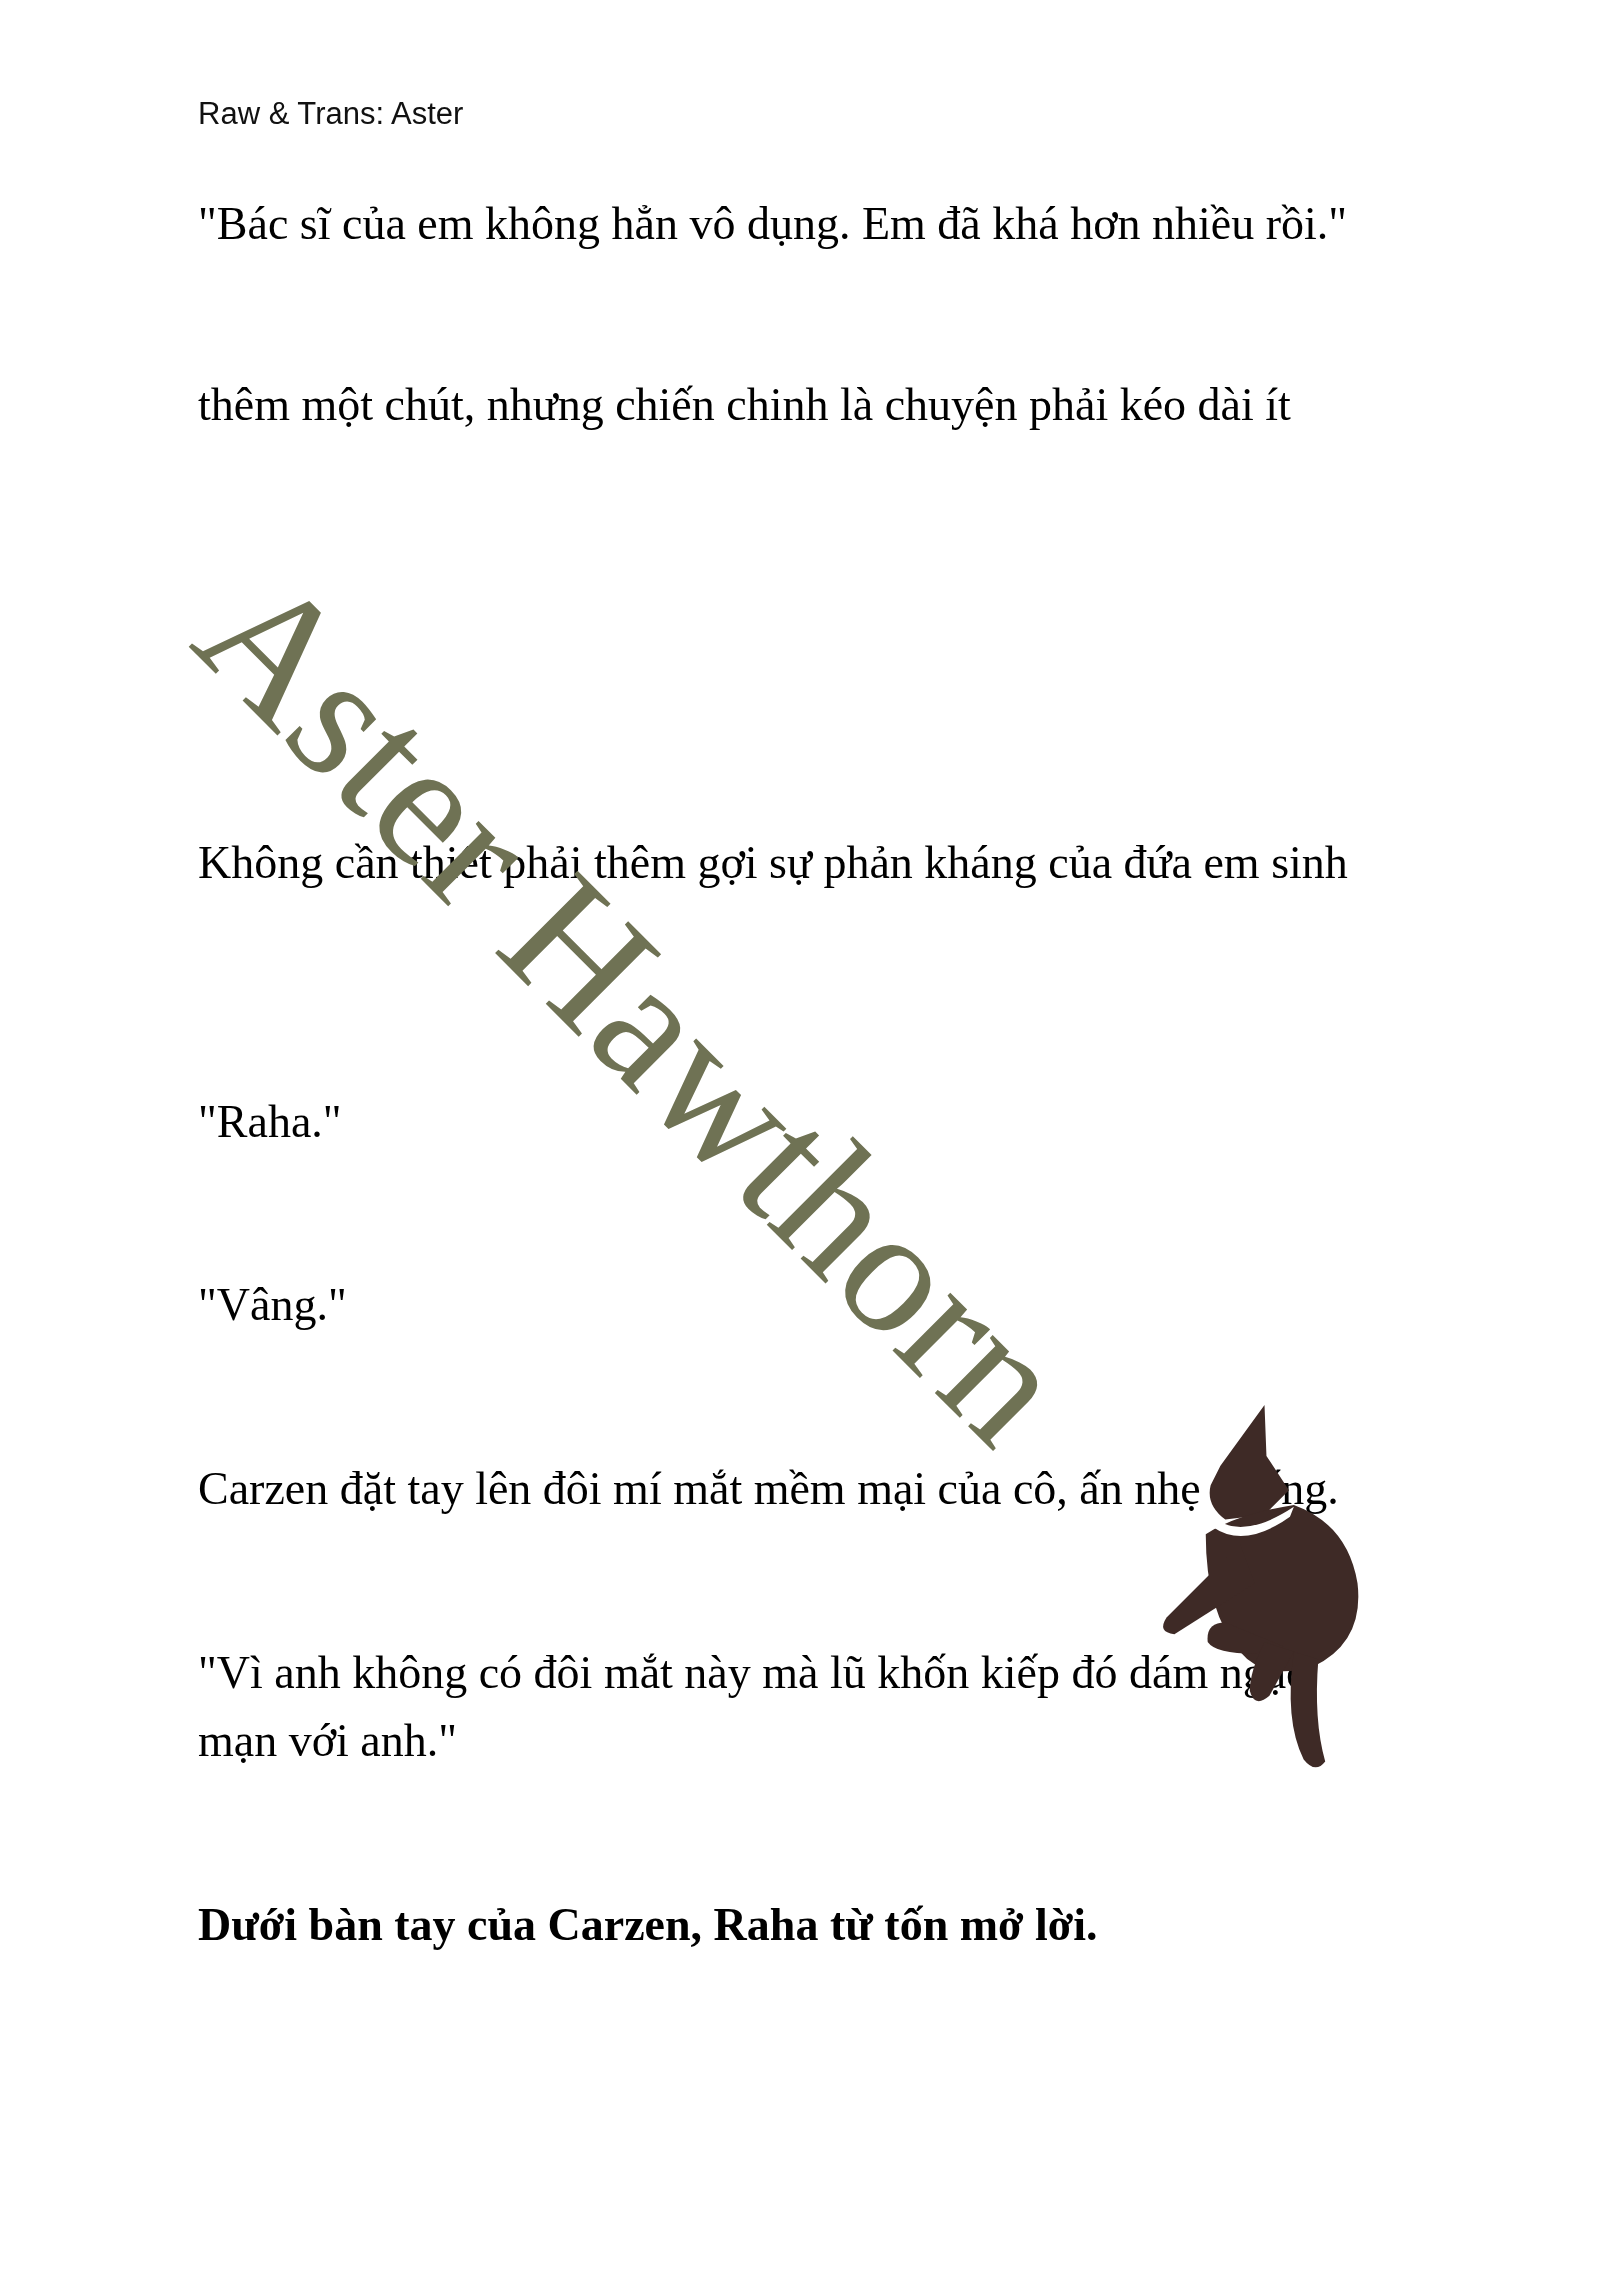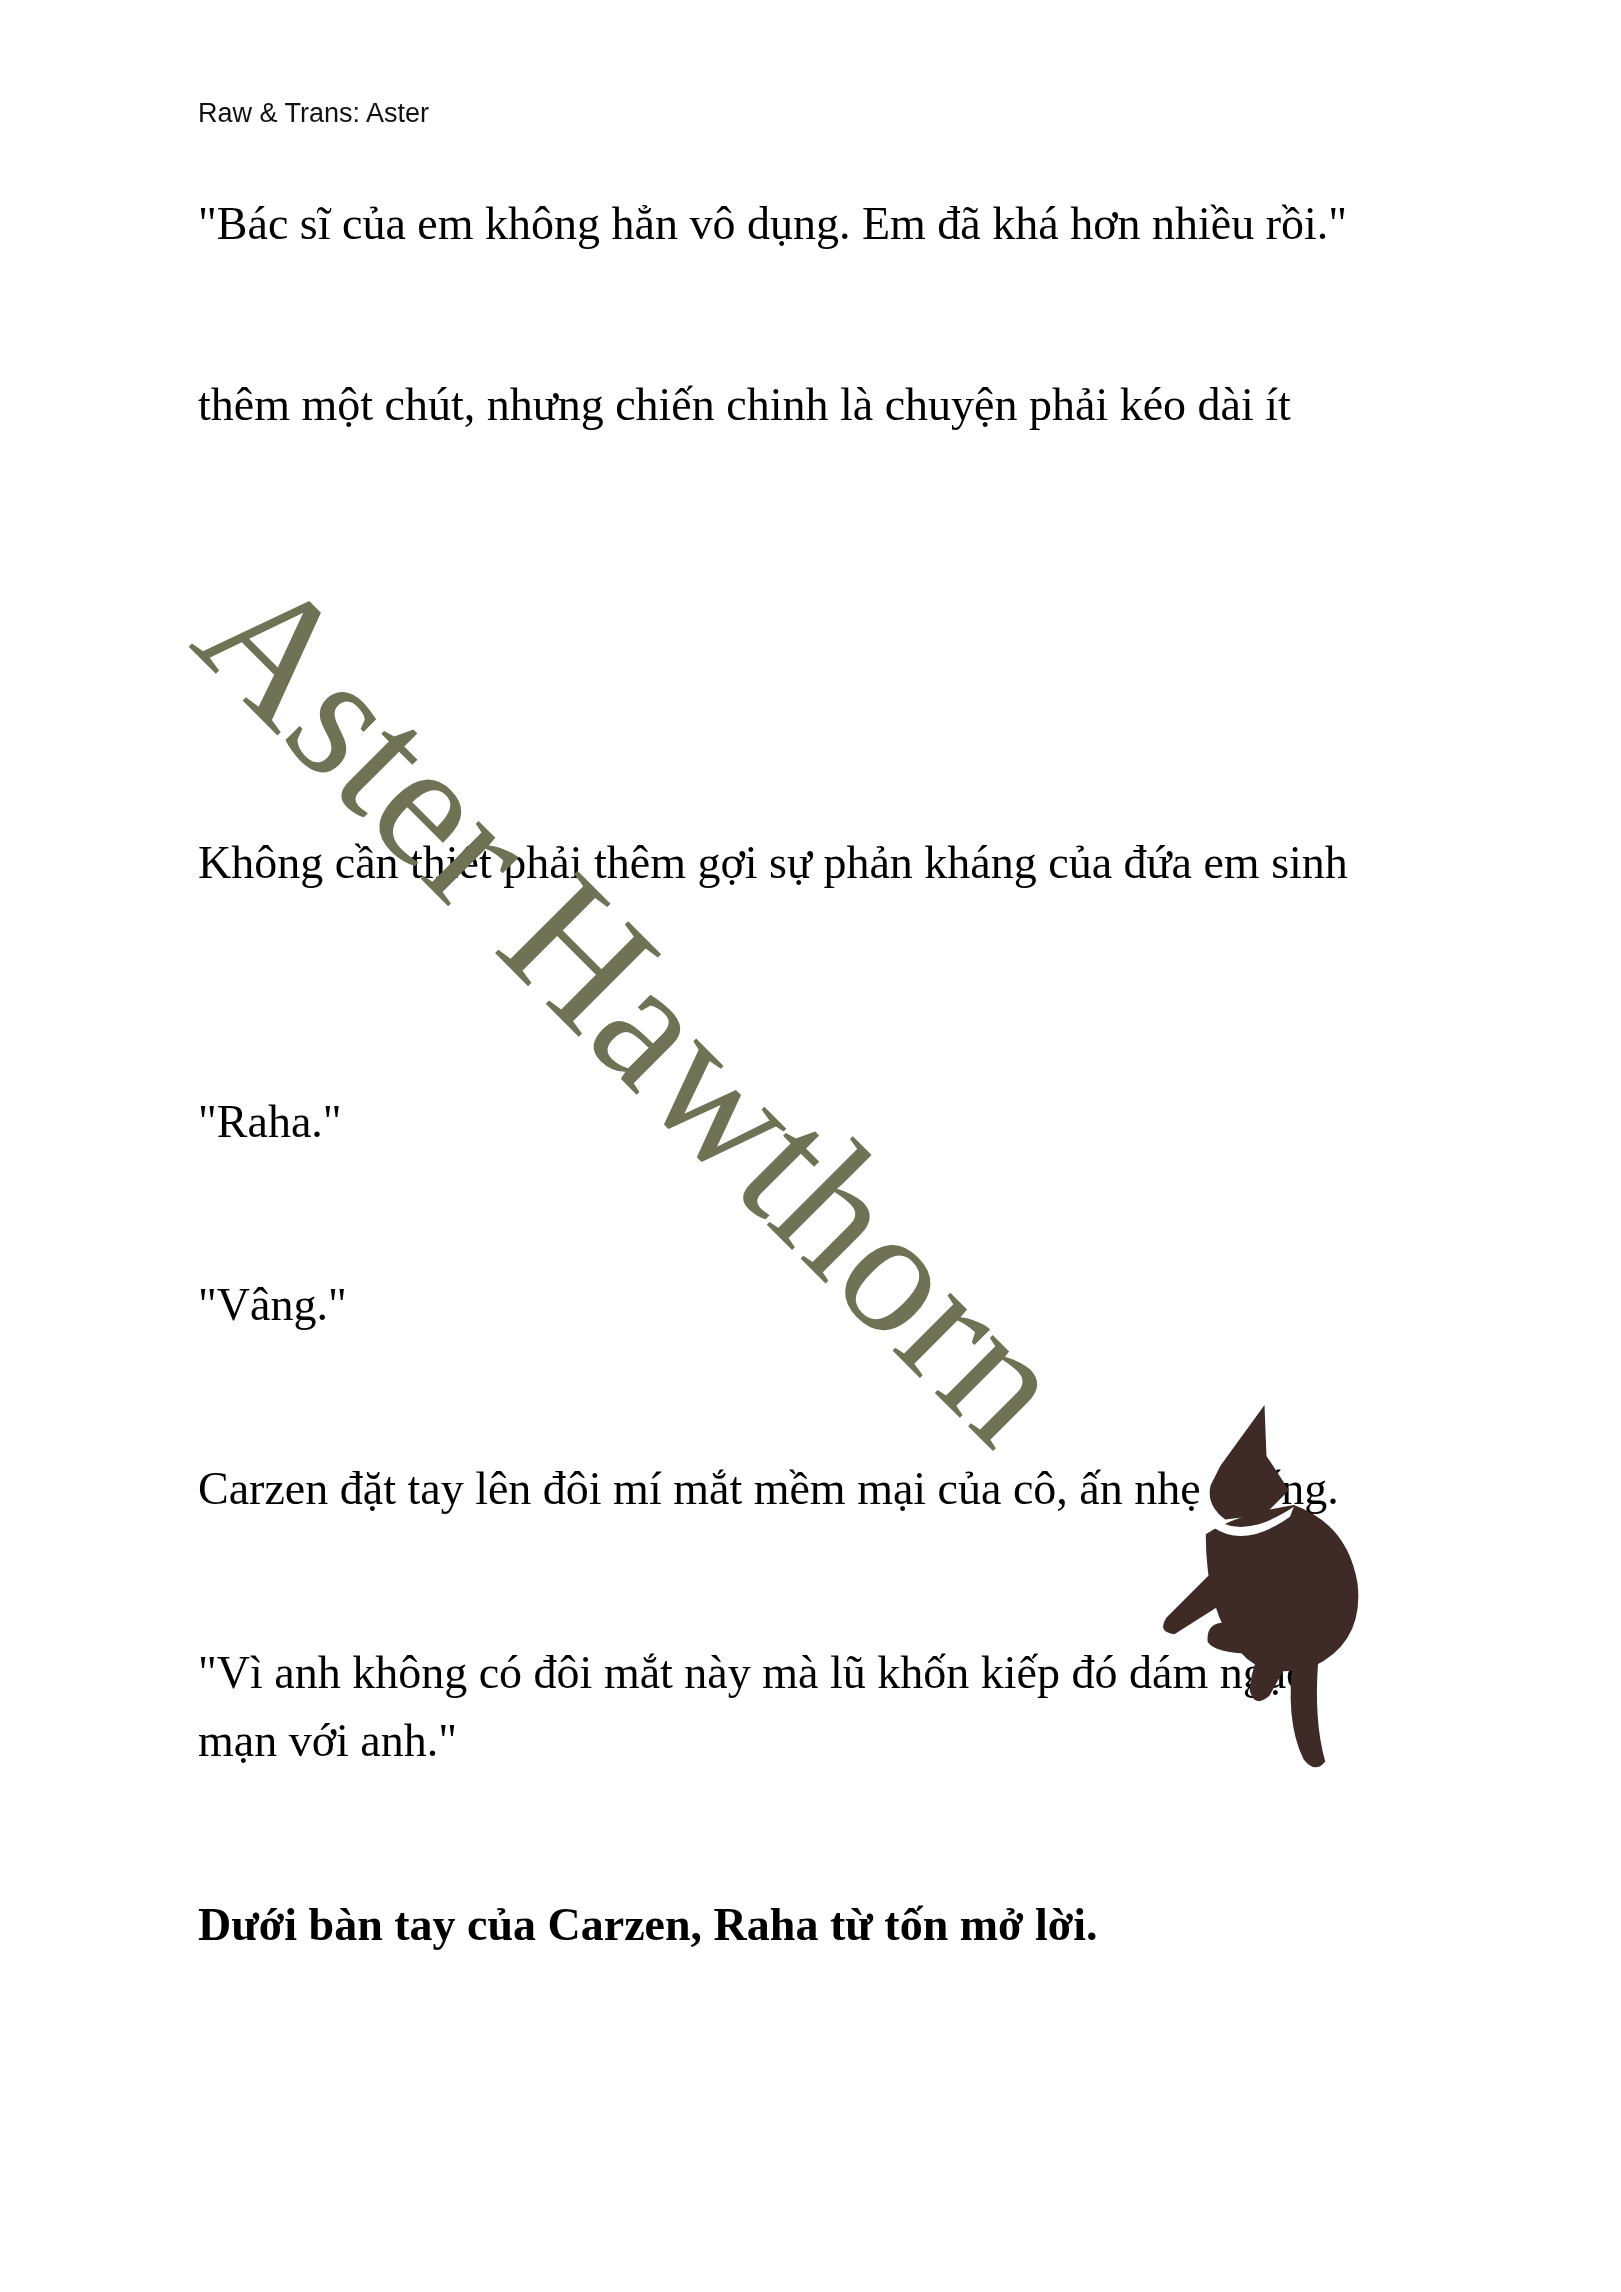--- a/index.html
+++ b/index.html
@@ -1,19 +1,19 @@
 <!DOCTYPE html>
 <html><head>
 <meta charset="utf-8">
 <style>
   html, body { margin:0; padding:0; background:#ffffff; }
   body { width:1621px; height:2293px; position:relative; overflow:hidden; }
   .header {
     position:absolute; left:198px; top:98px;
-    font-family:"Liberation Sans", sans-serif; font-size:27px; color:#111;
+    font-family:"Liberation Sans", sans-serif; font-size:31px; color:#111;
     line-height:31px; white-space:nowrap;
   }
   .para {
     position:absolute; left:198px; width:1274px;
     font-family:"Liberation Serif", serif; font-size:46px; color:#000;
     line-height:68px; margin:0;
   }
   .para .line { display:block; white-space:nowrap; }
   .watermark {
     position:absolute; left:196px; top:637px;

